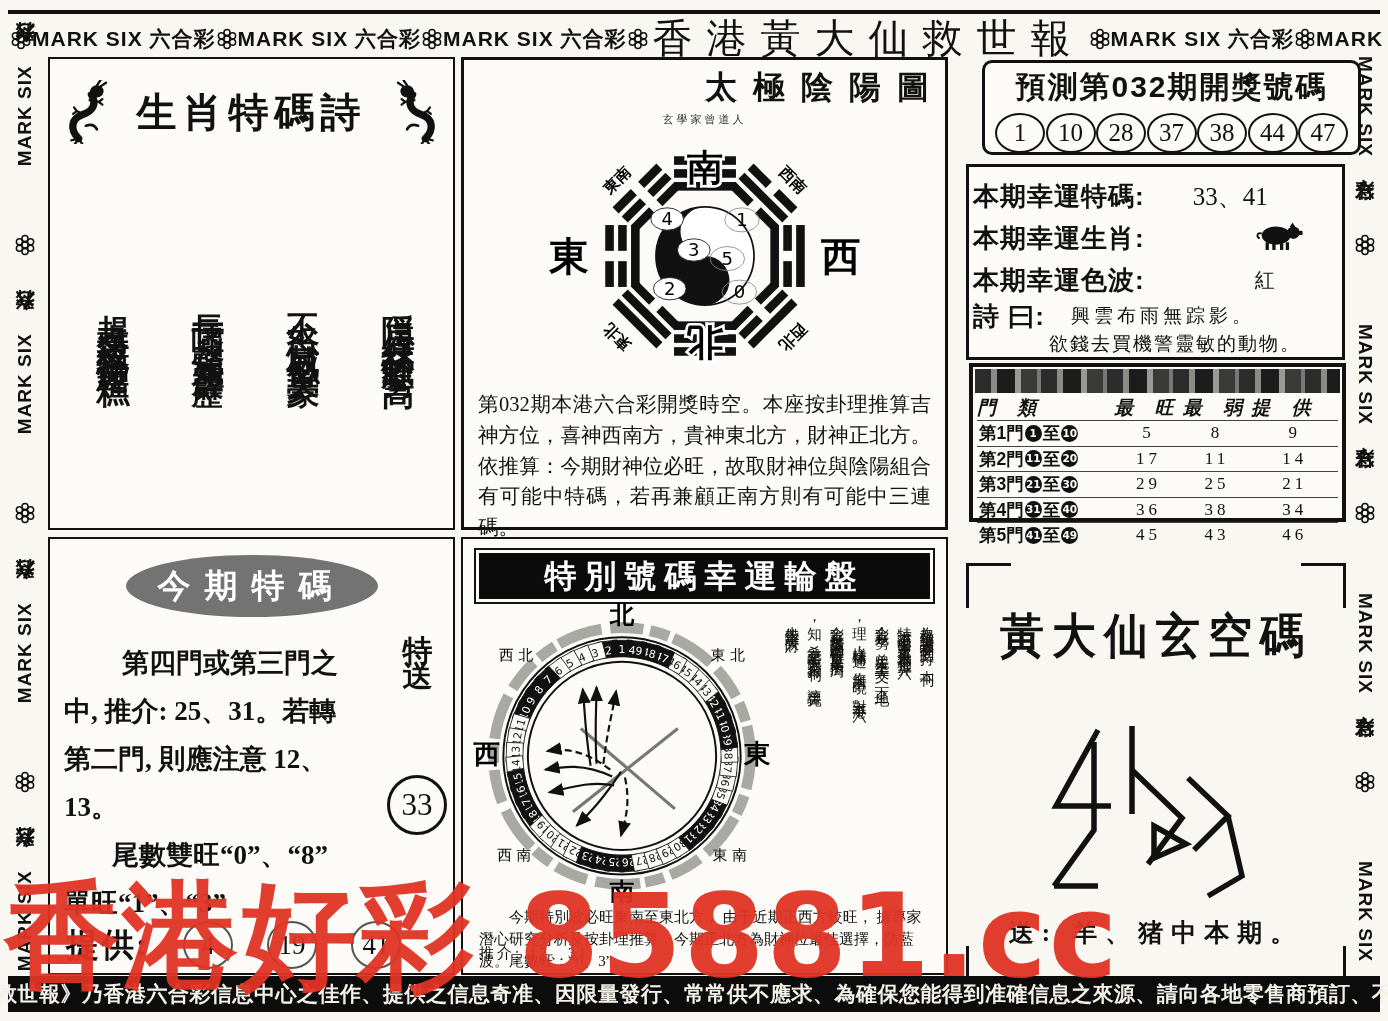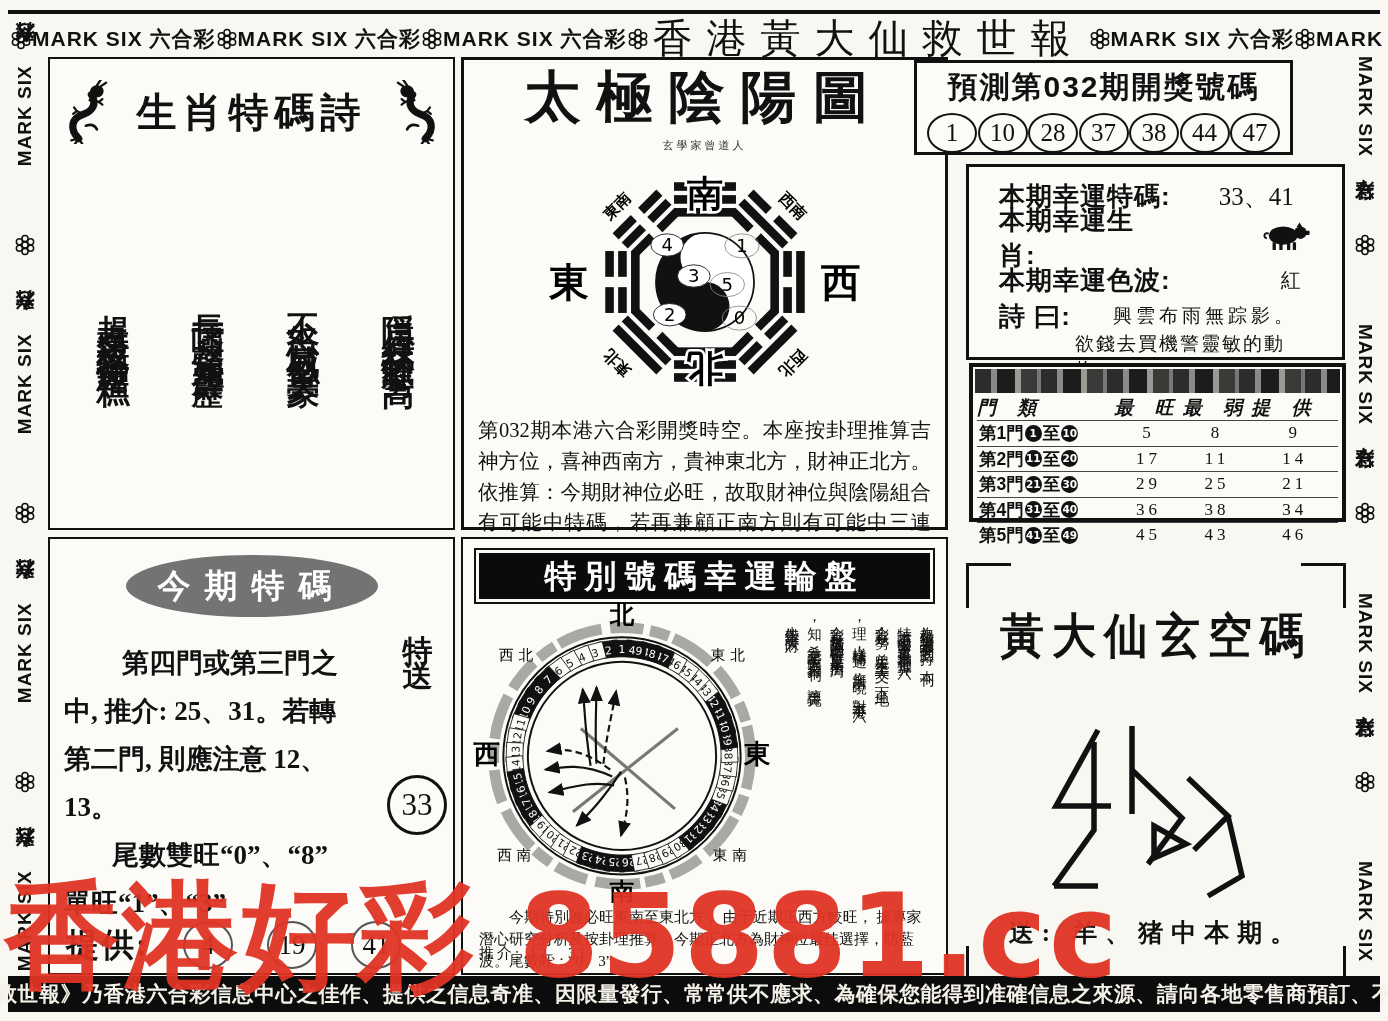--- a/index.html
+++ b/index.html
@@ -27,39 +27,39 @@
   
   .panel{position:absolute;background:#fcfbf7;border:2px solid #111;box-sizing:border-box;}
   
   #poemPanel{left:48px;top:57px;width:407px;height:473px;}
   .poem-head{height:106px;display:flex;align-items:center;justify-content:center;gap:8px;}
   .poem-title{font-size:40px;font-weight:700;letter-spacing:6px;}
   .poem-body{position:absolute;top:112px;bottom:10px;left:8px;right:8px;writing-mode:vertical-rl;
              font-size:33px;font-weight:700;letter-spacing:10px;line-height:95px;text-align:center;}
   
   #taijiPanel{left:461px;top:57px;width:487px;height:473px;border-width:3px;}
-  .taiji-title{text-align:center;font-family:"DejaVu Sans","Liberation Sans",sans-serif;font-weight:900;
-               font-size:56px;letter-spacing:16px;}
+  .taiji-title{text-align:right;font-family:"DejaVu Sans","Liberation Sans",sans-serif;font-weight:900;
+               font-size:32px;letter-spacing:16px;margin-top:6px;}
   .taiji-sub{text-align:center;font-size:11px;letter-spacing:3px;color:#333;margin-top:2px;}
   .bagua-wrap{width:440px;height:258px;margin:0 auto;}
   .taiji-desc{font-size:20.5px;line-height:1.5;margin:4px 14px 0 14px;text-align:justify;}
   
-  #forecastPanel{left:914px;top:60px;width:379px;height:95px;border-width:3px;}
+  #forecastPanel{left:982px;top:60px;width:379px;height:95px;border-width:3px;border-radius:10px;}
   .forecast-title{text-align:center;font-family:"Liberation Sans","DejaVu Sans",sans-serif;font-weight:800;
                   font-size:30px;letter-spacing:2px;margin-top:4px;}
   .forecast-nums{display:flex;justify-content:space-between;padding:5px 10px 0 10px;}
   .onum{width:46px;height:36px;border:2px solid #111;border-radius:50%;display:flex;align-items:center;
         justify-content:center;font-size:25px;}
   
-  #luckyPanel{left:966px;top:164px;width:379px;height:196px;border-width:3px;padding:8px 30px;}
+  #luckyPanel{left:966px;top:164px;width:379px;height:196px;border-width:3px;padding:8px 4px;}
   .lrow{display:flex;align-items:center;height:42px;}
   .llabel{font-family:"Liberation Sans","DejaVu Sans",sans-serif;font-weight:800;font-size:26px;letter-spacing:1px;}
   .lval{font-size:25px;margin-left:48px;}
   .lval-small{font-size:20px;margin-left:110px;}
-  .poem-l1{font-size:19px;margin-left:42px;letter-spacing:4px;}
+  .poem-l1{font-size:19px;margin-left:26px;letter-spacing:4px;}
   .poem-l2{font-size:19px;margin-left:76px;letter-spacing:2px;height:26px;}
   .pigbox{margin-left:110px;}
   
   #gatesPanel{left:969px;top:363px;width:377px;height:159px;border-width:4px;}
   .gband{height:24px;margin:2px;background:repeating-linear-gradient(90deg,#2c2c2c 0 16px,#8a8a86 16px 22px,#1c1c1c 22px 40px,#9a9a94 40px 46px,#3a3a38 46px 62px,#777 62px 66px);}
   .gtable{margin:0 4px;}
   .ghead{display:grid;grid-template-columns:38% 19% 19% 24%;font-family:"Liberation Sans","DejaVu Sans",sans-serif;
          font-weight:800;font-size:19px;letter-spacing:8px;text-align:left;height:25px;align-items:center;font-style:italic;}
   .grow{display:grid;grid-template-columns:38% 19% 19% 24%;border-top:1.5px solid #444;height:24.5px;
         align-items:center;text-align:center;font-size:17px;}

